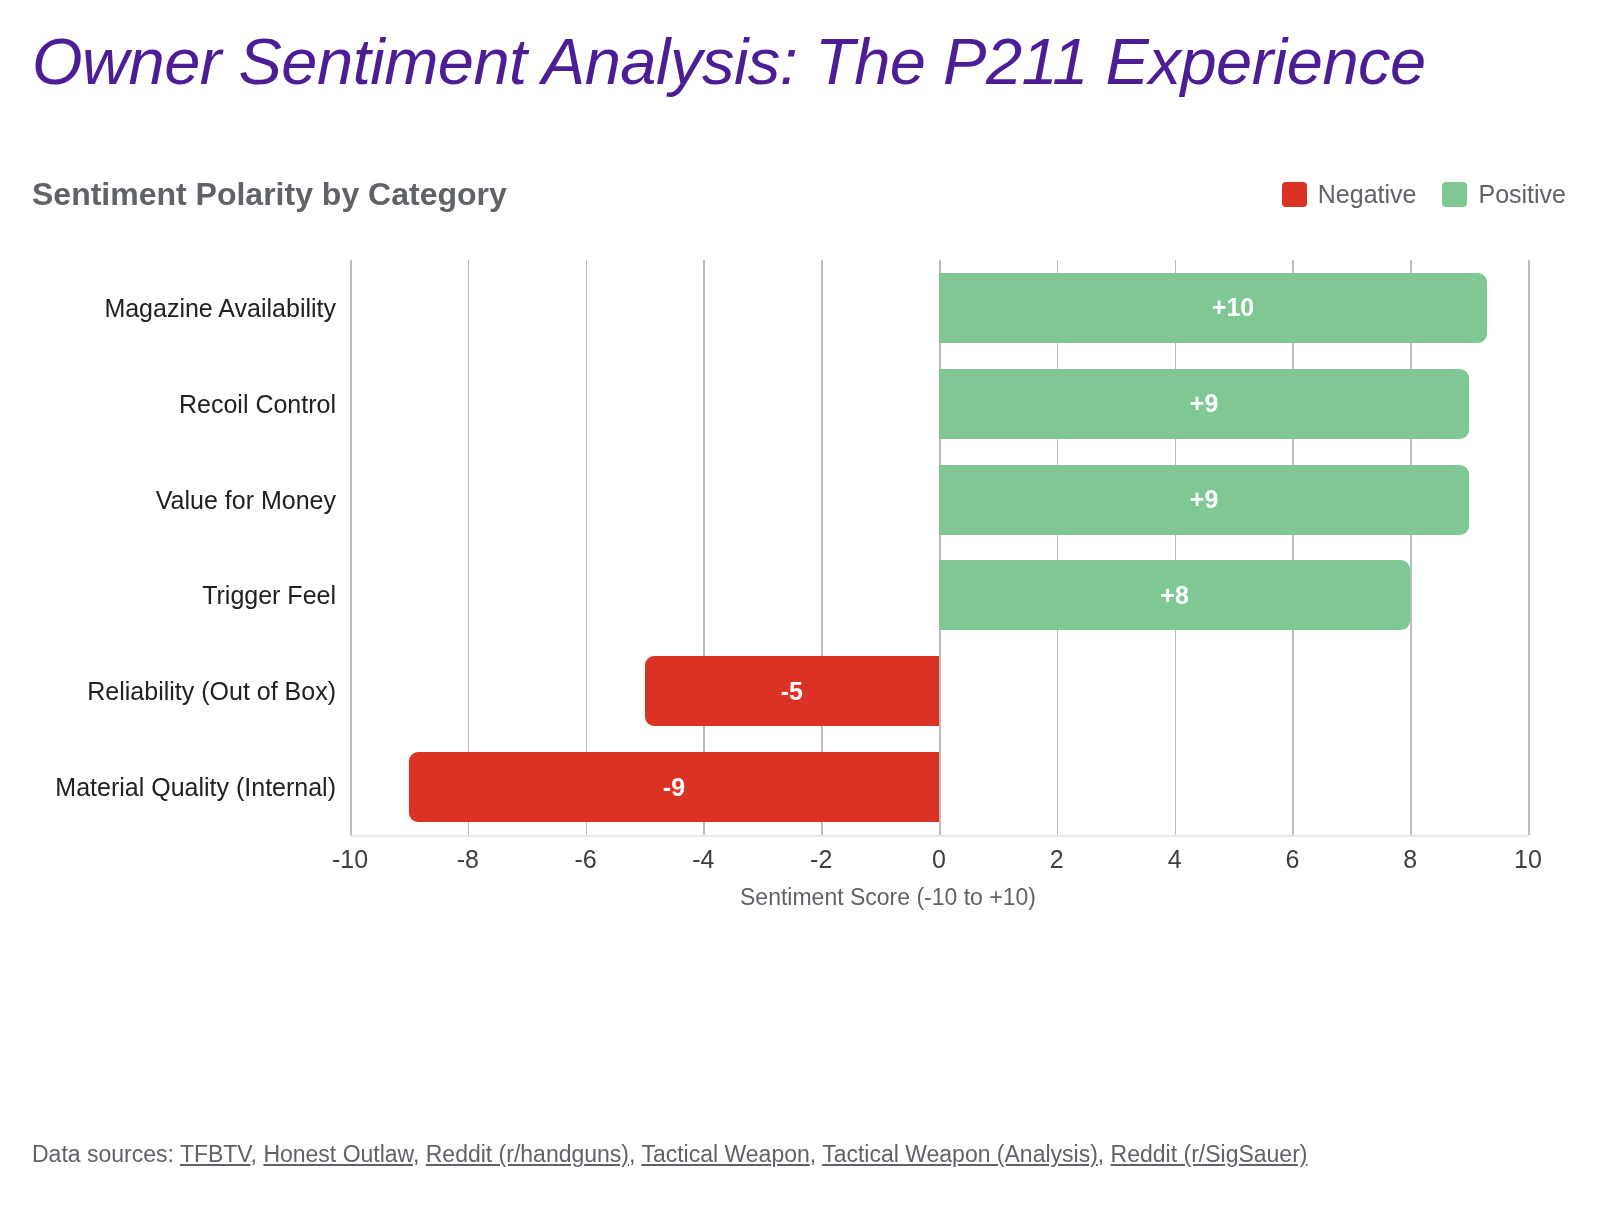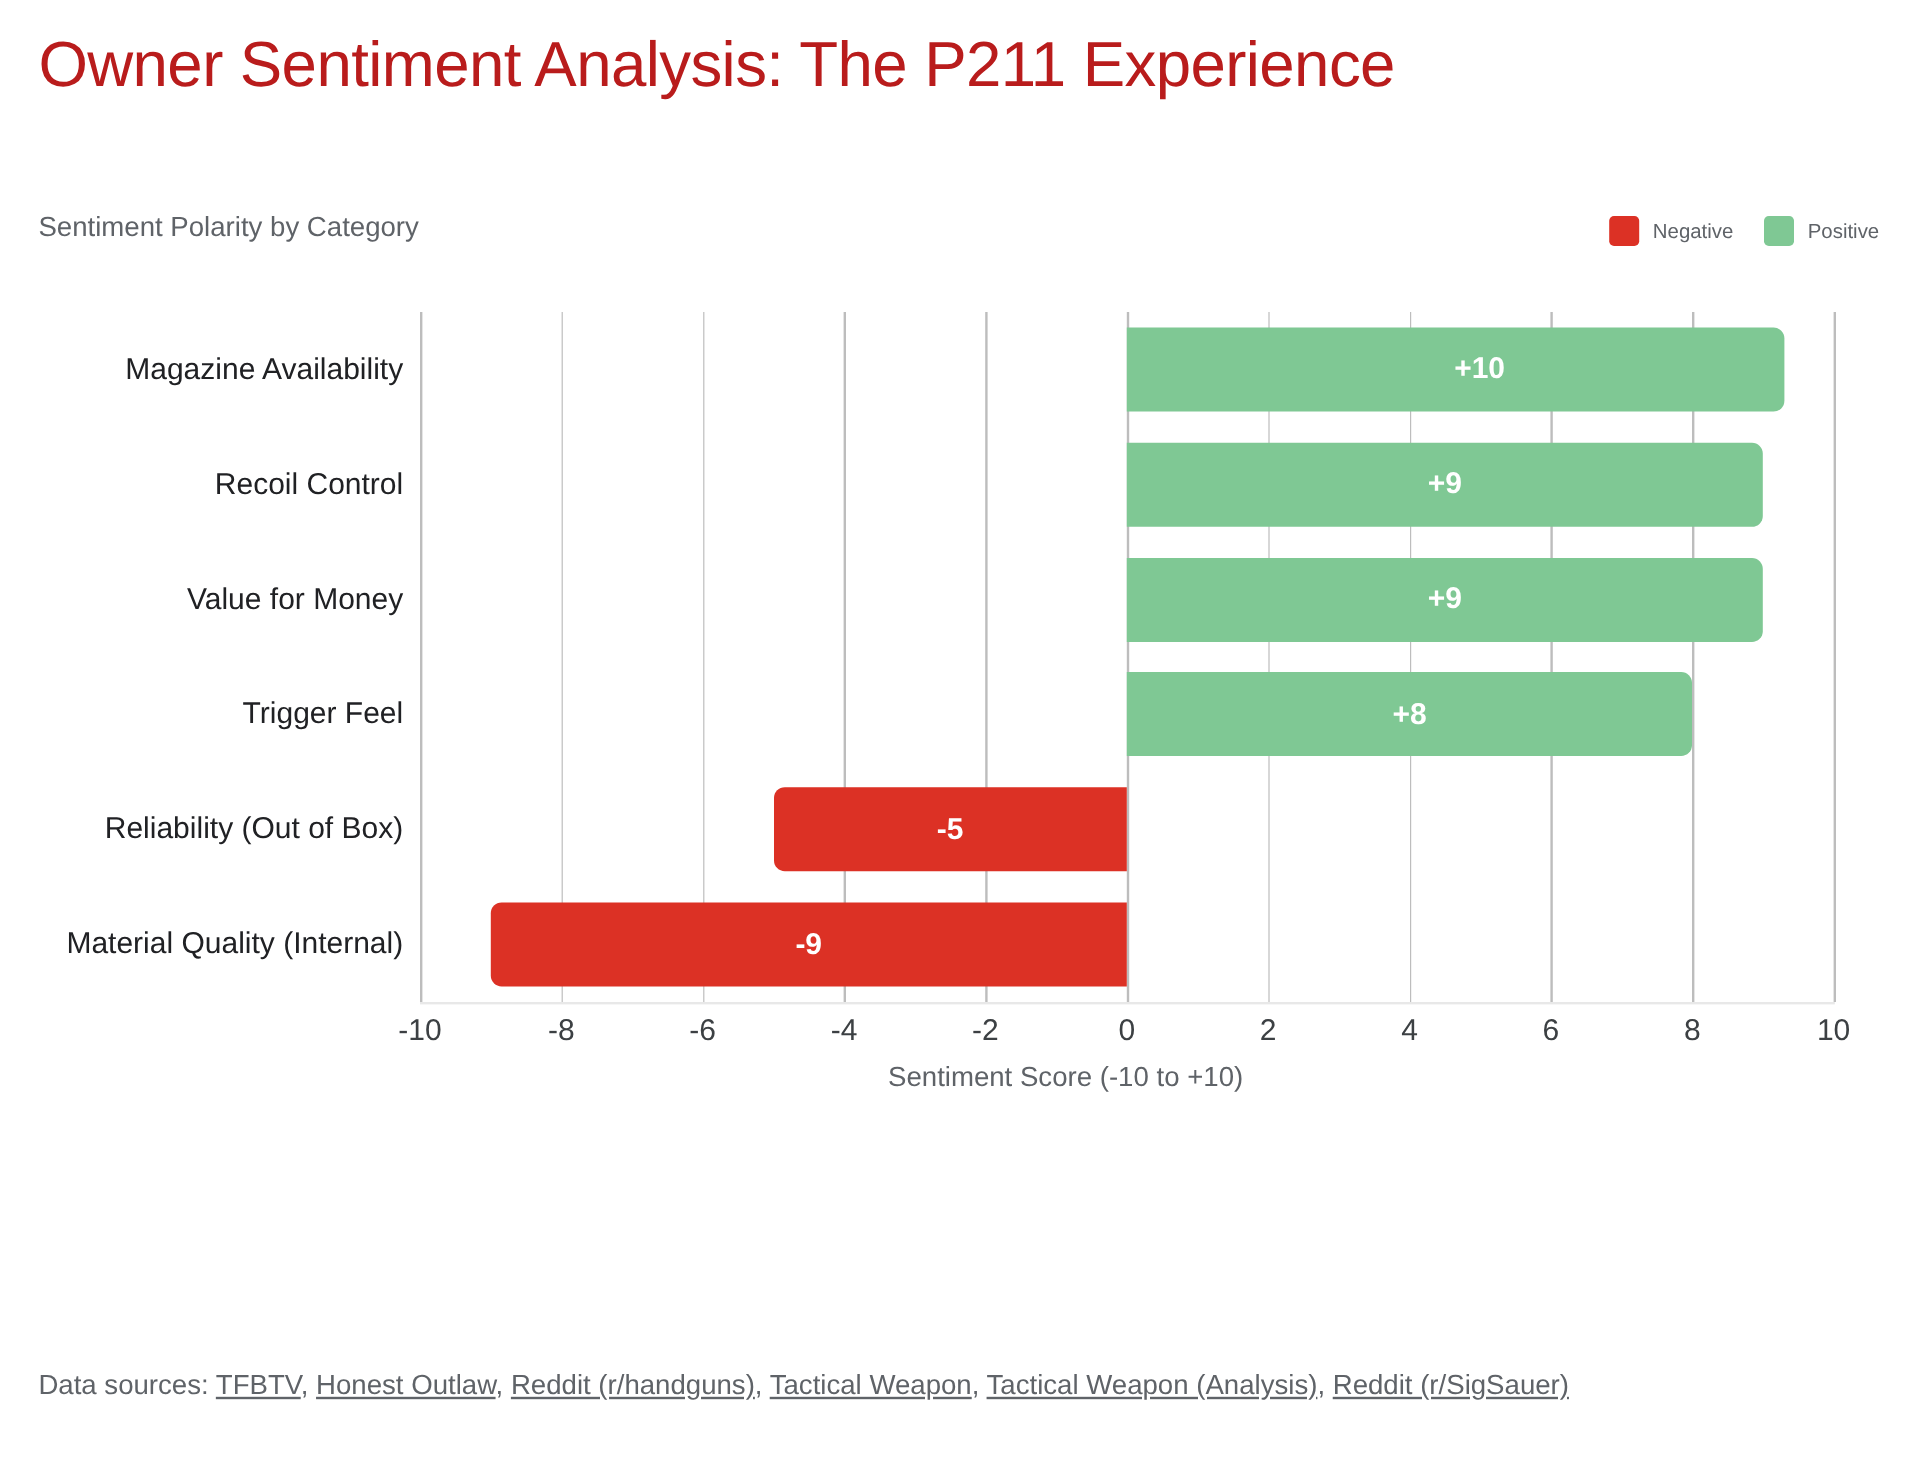--- a/index.html
+++ b/index.html
@@ -14,33 +14,34 @@
     position: relative;
     width: 1600px; height: 1228px;
     background: #ffffff;
     overflow: hidden;
   }
 
   
   .chart-title {
     position: absolute;
     left: 32px; top: 24px;
-    font-size: 53px;
+    font-size: 65px;
     font-weight: 400;
-    color: #b91c1c;
+    color: #4c1d95;
     letter-spacing: -0.5px;
     white-space: nowrap;
+    font-style: italic;
   }
 
   
   .subtitle {
     position: absolute;
     left: 32px; top: 176px;
-    font-size: 23px;
-    font-weight: 400;
+    font-size: 32px;
+    font-weight: 700;
     color: #5f6368;
     white-space: nowrap;
   }
   .legend {
     position: absolute;
     right: 34px; top: 180px;
     display: flex;
     align-items: center;
     gap: 26px;
   }
@@ -48,21 +49,21 @@
     display: flex;
     align-items: center;
     gap: 11px;
   }
   .legend-swatch {
     width: 25px; height: 25px;
     border-radius: 4px;
     display: block;
   }
   .legend-label {
-    font-size: 17px;
+    font-size: 25px;
     color: #5f6368;
     white-space: nowrap;
   }
 
   
   .plot-wrap {
     position: absolute;
     left: 0; top: 0;
     width: 1600px; height: 1228px;
     pointer-events: none;

